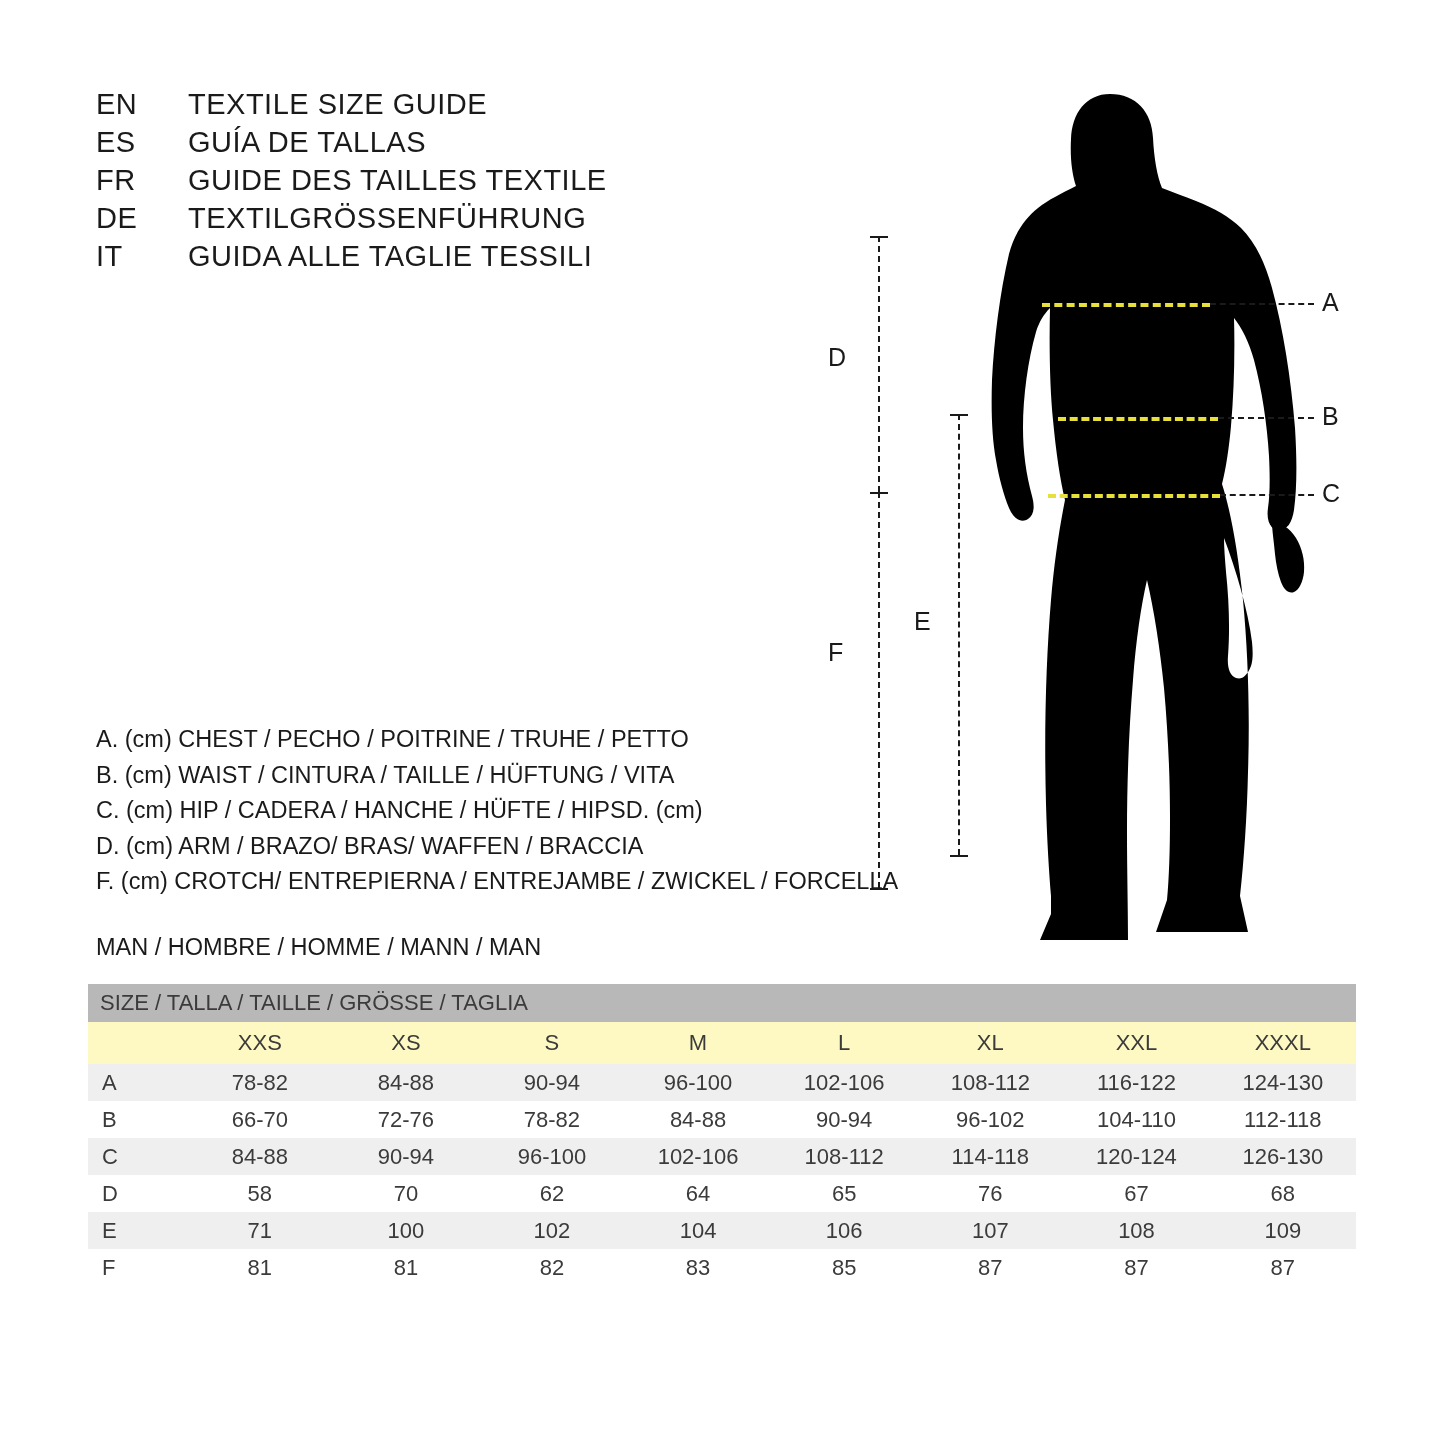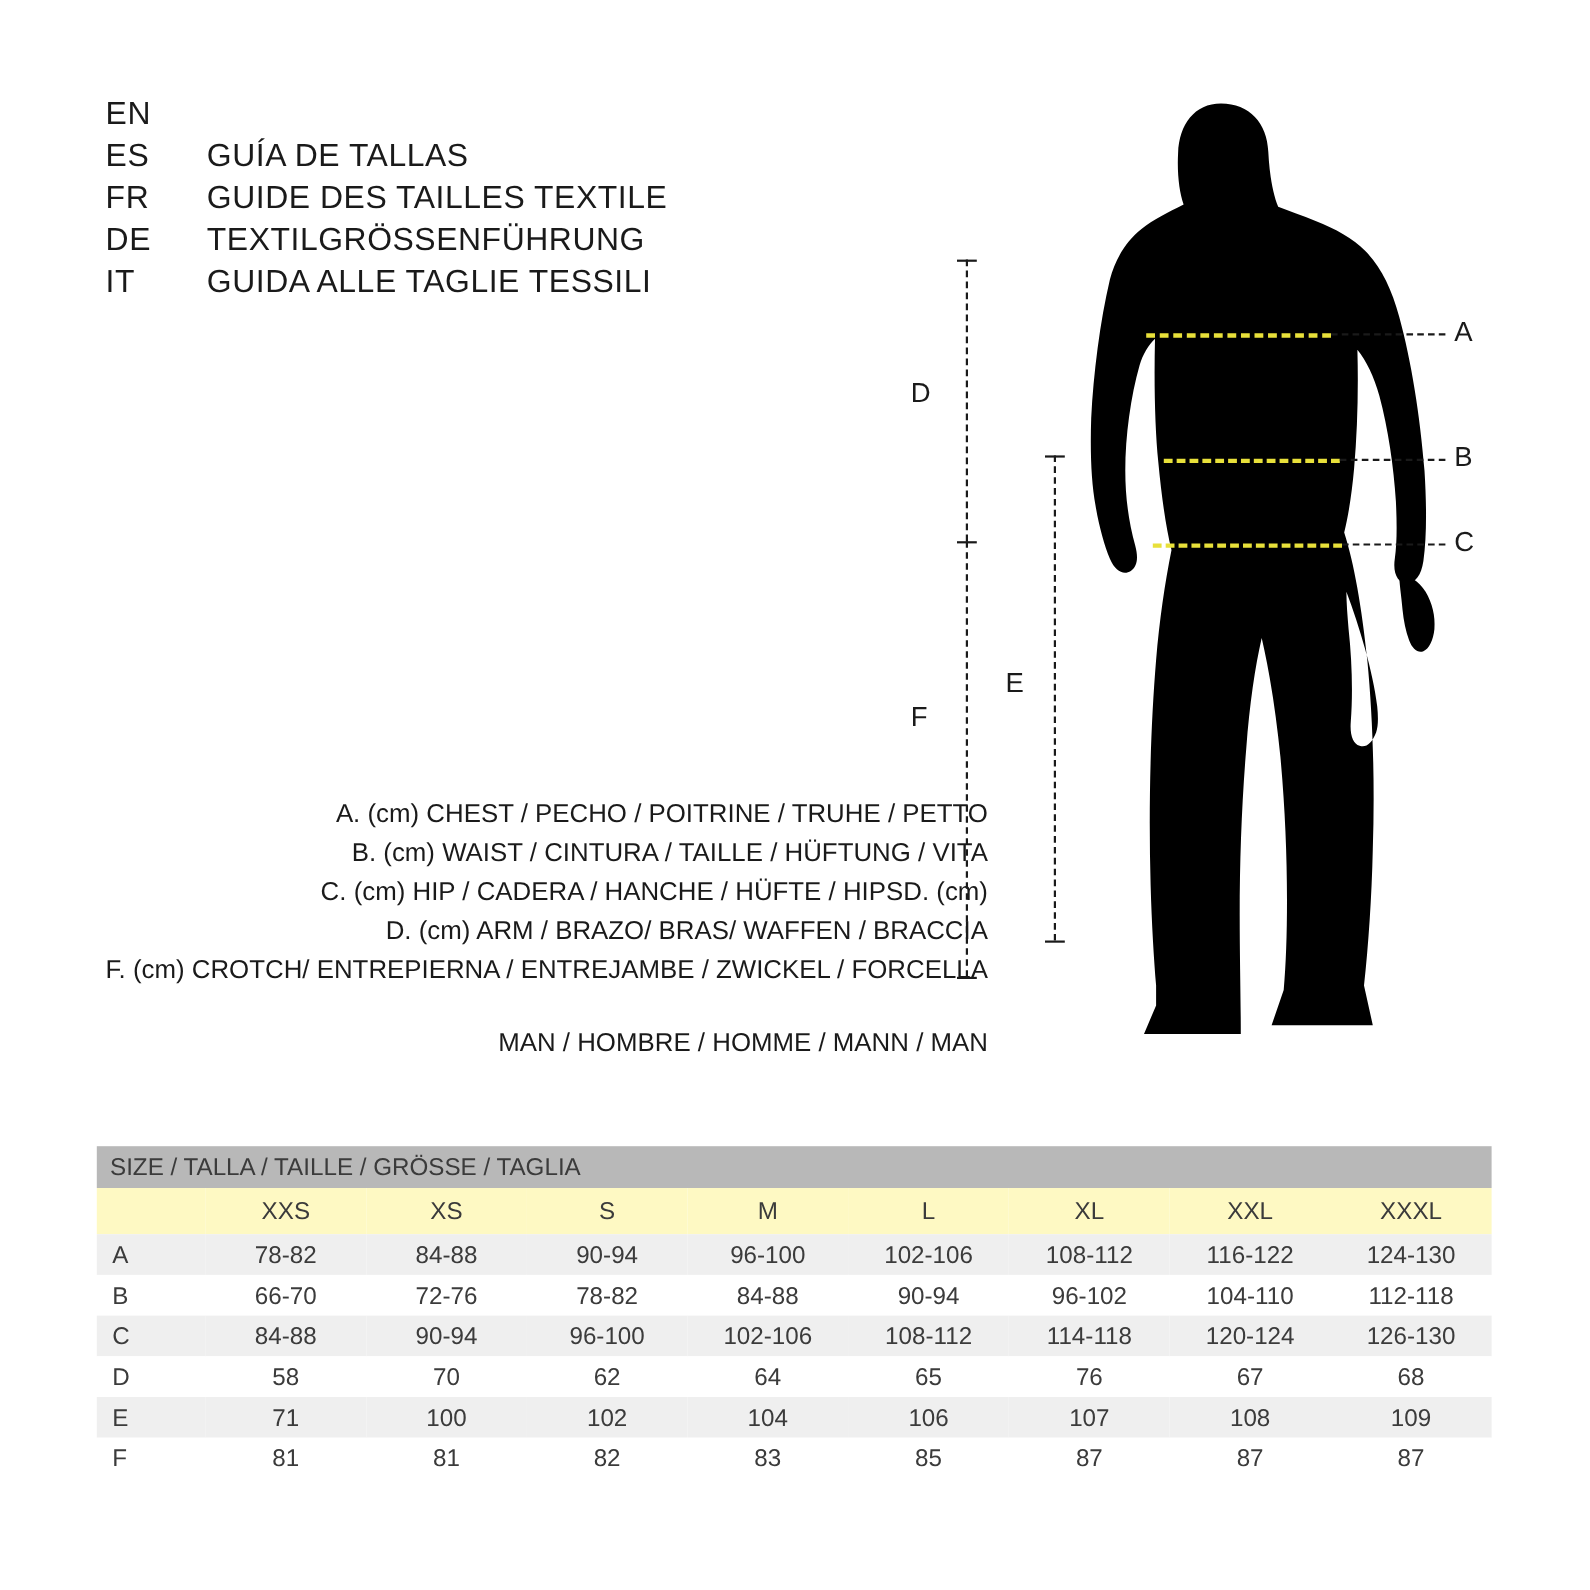--- a/index.html
+++ b/index.html
@@ -14,52 +14,53 @@
   .page{position:relative;width:1168px;height:1445px;}
 
   
   .titles{position:absolute;left:96px;top:88px;}
   .title-row{display:flex;align-items:baseline;font-size:29px;letter-spacing:.5px;height:38px;}
   .title-lang{width:92px;flex:none;}
   .title-text{white-space:nowrap;}
 
   
   .legend{position:absolute;left:96px;top:722px;font-size:23.5px;line-height:35.5px;}
-  .legend div{white-space:nowrap;text-align:right;}
+  .legend div{white-space:nowrap;}
   .legend .gender{margin-top:30px;}
 
   
   .figure{position:absolute;left:810px;top:60px;width:580px;height:900px;}
   .silhouette{position:absolute;left:0;top:0;}
 
   .meas-line{position:absolute;height:0;border-top:4px dashed #e8e03a;}
   .lead{position:absolute;height:0;border-top:2.5px dashed #1a1a1a;}
   .vbar{position:absolute;width:0;border-left:2.5px dashed #1a1a1a;}
   .cap{position:absolute;height:0;border-top:2.5px solid #1a1a1a;}
   .lbl{position:absolute;font-size:25px;color:#1a1a1a;}
 
   
-  .table-wrap{position:absolute;left:88px;top:1042px;width:1268px;}
+  .table-wrap{position:absolute;left:88px;top:984px;width:1268px;}
   table{border-collapse:collapse;width:100%;font-size:22px;color:#3b3b3b;}
   table td,table th{text-align:center;font-weight:normal;padding:0;height:37px;}
   .hdr-row td{background:#b8b8b8;color:#3b3b3b;text-align:left;padding-left:12px;font-size:22px;height:38px;}
   .size-row td{background:#fef9c3;color:#3b3b3b;height:42px;}
   .row-shade td{background:#efefef;}
   .row-plain td{background:#ffffff;}
   .col-lab{width:86px;text-align:left;padding-left:14px;}
   .col-d{width:148px;}
 </style>
 </head>
 <body>
 
 <div class="page">
 
   <div class="titles">
     <div class="title-row">
       <span class="title-lang">EN</span>
+      <span class="title-text">TEXTILE SIZE GUIDE</span>
     </div>
     <div class="title-row">
       <span class="title-lang">ES</span>
       <span class="title-text">GUÍA DE TALLAS</span>
     </div>
     <div class="title-row">
       <span class="title-lang">FR</span>
       <span class="title-text">GUIDE DES TAILLES TEXTILE</span>
     </div>
     <div class="title-row">

